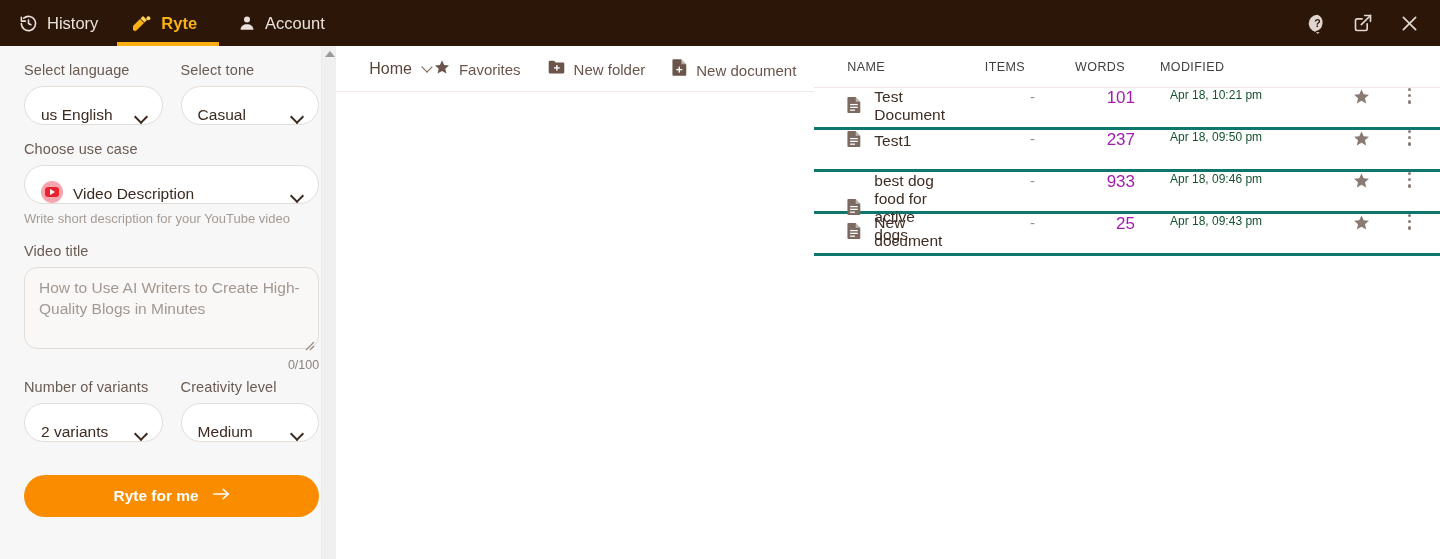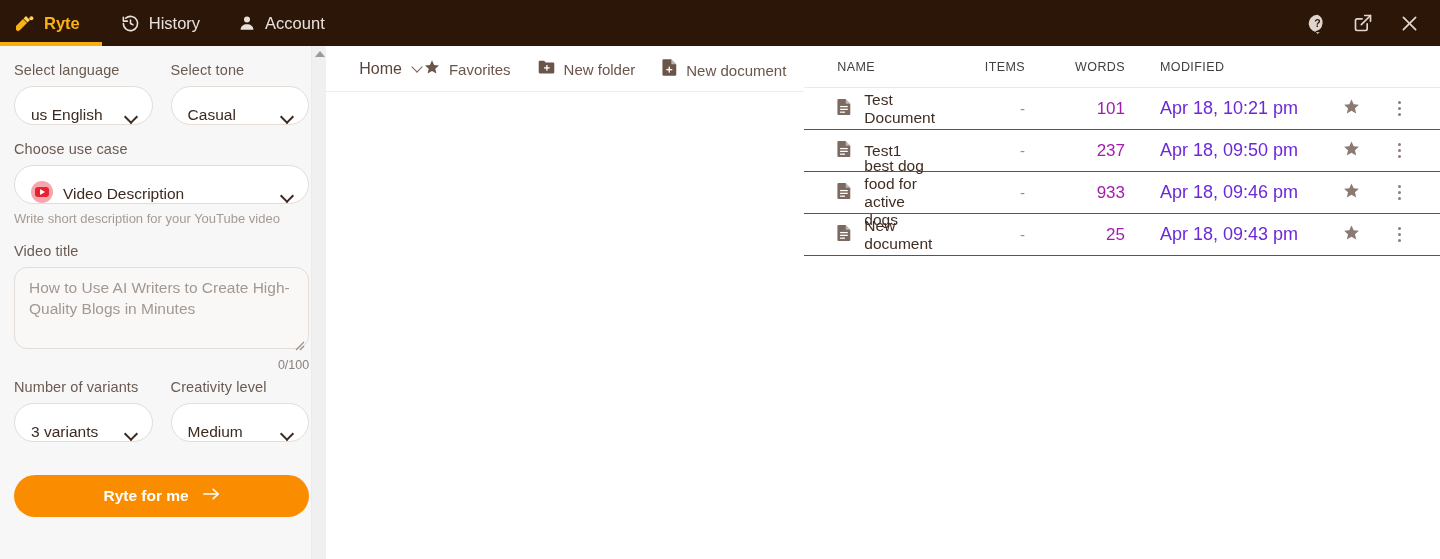--- a/index.html
+++ b/index.html
@@ -42,21 +42,21 @@
     cursor: pointer;
   }
 
   
   .body-wrap { display: flex; height: 513px; width: 100%; }
 
   
   .sidebar {
     width: 383px; height: 513px;
     background: #f7f7f7;
-    padding: 16px 17px 0 14px;
+    padding: 16px 17px 0 24px;
     position: relative;
     overflow: hidden;
   }
   .field-row { display: flex; gap: 18px; }
   .field { display: flex; flex-direction: column; }
   .field.half { width: 161px; }
   .field.full { width: 100%; }
   .field-label {
     font-size: 14.5px; color: #6a5a52; margin-bottom: 8px; letter-spacing: .1px;
   }
@@ -171,61 +171,61 @@
     font-size: 12.5px; color: #404040; letter-spacing: .4px;
   }
   .col-name { flex: 1; }
   .col-items { width: 90px; text-align: right; }
   .col-words { width: 100px; text-align: right; }
   .col-mod   { width: 200px; padding-left: 35px; }
   .col-star  { width: 52px; text-align: center; }
   .col-menu  { width: 45px; text-align: center; }
 
   .tbl-row {
-    display: flex; align-items: center; height: 42px;
-    padding: 0 18px 0 33px;
-    border-bottom: 1px solid #0f766e;
+    display: flex; align-items: flex-start; height: 42px;
+    padding: 0 8px 0 33px;
+    border-bottom: 3px solid #0f766e;
     cursor: pointer;
   }
   .row-name { flex: 1; display: flex; align-items: center; gap: 13px; font-size: 15.5px; color: #3f2d23; }
   .row-items { width: 90px; text-align: right; font-size: 15px; color: #9b8d86; }
   .row-words { width: 100px; text-align: right; font-size: 17px; color: #a21caf; }
-  .row-mod   { width: 200px; padding-left: 35px; font-size: 18px; color: #6d28d9; white-space: nowrap; }
+  .row-mod   { width: 200px; padding-left: 35px; font-size: 12px; color: #14532d; white-space: nowrap; }
   .row-star  { width: 52px; display: flex; align-items: center; justify-content: center; cursor: pointer; }
   .row-menu  { width: 45px; display: flex; align-items: center; justify-content: center; cursor: pointer; }
   .dots { display: flex; flex-direction: column; gap: 3px; align-items: center; }
   .dots i { width: 3.2px; height: 3.2px; border-radius: 50%; background: #8b7d76; display: block; }
 </style>
 </head>
 <body>
 
 <div class="topbar">
   <div class="nav-tabs">
 
+    <div class="nav-tab">
+      <span class="nav-icon">
+        <svg width="19" height="19" viewBox="0 0 24 24" fill="none" stroke="#e9e2dc" stroke-width="2" stroke-linecap="round" stroke-linejoin="round">
+          <path d="M3 12a9 9 0 1 0 3-6.7"></path>
+          <polyline points="3 4 3 9 8 9"></polyline>
+          <polyline points="12 7.5 12 12 15 13.6"></polyline>
+        </svg>
+      </span>
+      <span>History</span>
+    </div>
+
     <div class="nav-tab brand active">
       <span class="nav-icon">
         <svg width="21" height="18" viewBox="0 0 21 18">
           <path d="M2 12 L9 5 L13 9 L6 16 L2 16 Z" fill="#f9b115"></path>
           <path d="M9.5 4.5 L12 2 L16 6 L13.5 8.5 Z" fill="#ffd257"></path>
           <path d="M2 16 L6 16 L4 17.6 Z" fill="#e09a05"></path>
           <circle cx="17.4" cy="4.2" r="2" fill="#ffd257"></circle>
         </svg>
       </span>
       <span>Ryte</span>
-    </div>
-
-    <div class="nav-tab">
-      <span class="nav-icon">
-        <svg width="19" height="19" viewBox="0 0 24 24" fill="none" stroke="#e9e2dc" stroke-width="2" stroke-linecap="round" stroke-linejoin="round">
-          <path d="M3 12a9 9 0 1 0 3-6.7"></path>
-          <polyline points="3 4 3 9 8 9"></polyline>
-          <polyline points="12 7.5 12 12 15 13.6"></polyline>
-        </svg>
-      </span>
-      <span>History</span>
     </div>
 
     <div class="nav-tab">
       <span class="nav-icon">
         <svg width="18" height="18" viewBox="0 0 24 24" fill="#e9e2dc">
           <circle cx="12" cy="7.2" r="4"></circle>
           <path d="M3.5 21c0-4.7 3.8-7.2 8.5-7.2s8.5 2.5 8.5 7.2z"></path>
         </svg>
       </span>
       <span>Account</span>
@@ -300,21 +300,21 @@
           </svg>
         </span>
       </div>
       <div class="counter">0/100</div>
     </div>
 
     <div class="field-row" style="margin-top:7px">
       <div class="field half">
         <div class="field-label">Number of variants</div>
         <div class="select-pill">
-          <span class="sel-val">3 variants</span>
+          <span class="sel-val">2 variants</span>
           <span class="chev"></span>
         </div>
       </div>
       <div class="field half">
         <div class="field-label">Creativity level</div>
         <div class="select-pill">
           <span class="sel-val">Medium</span>
           <span class="chev"></span>
         </div>
       </div>

